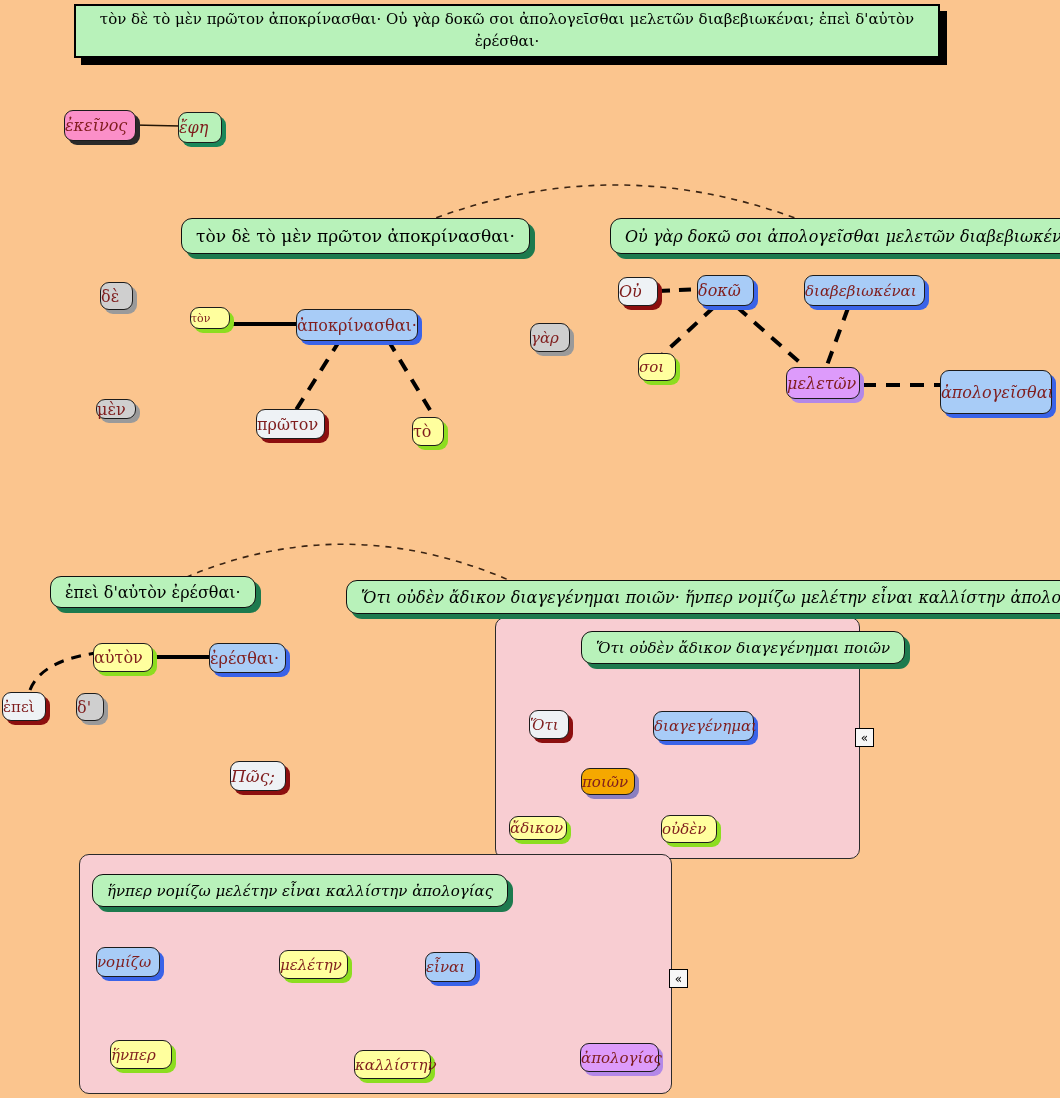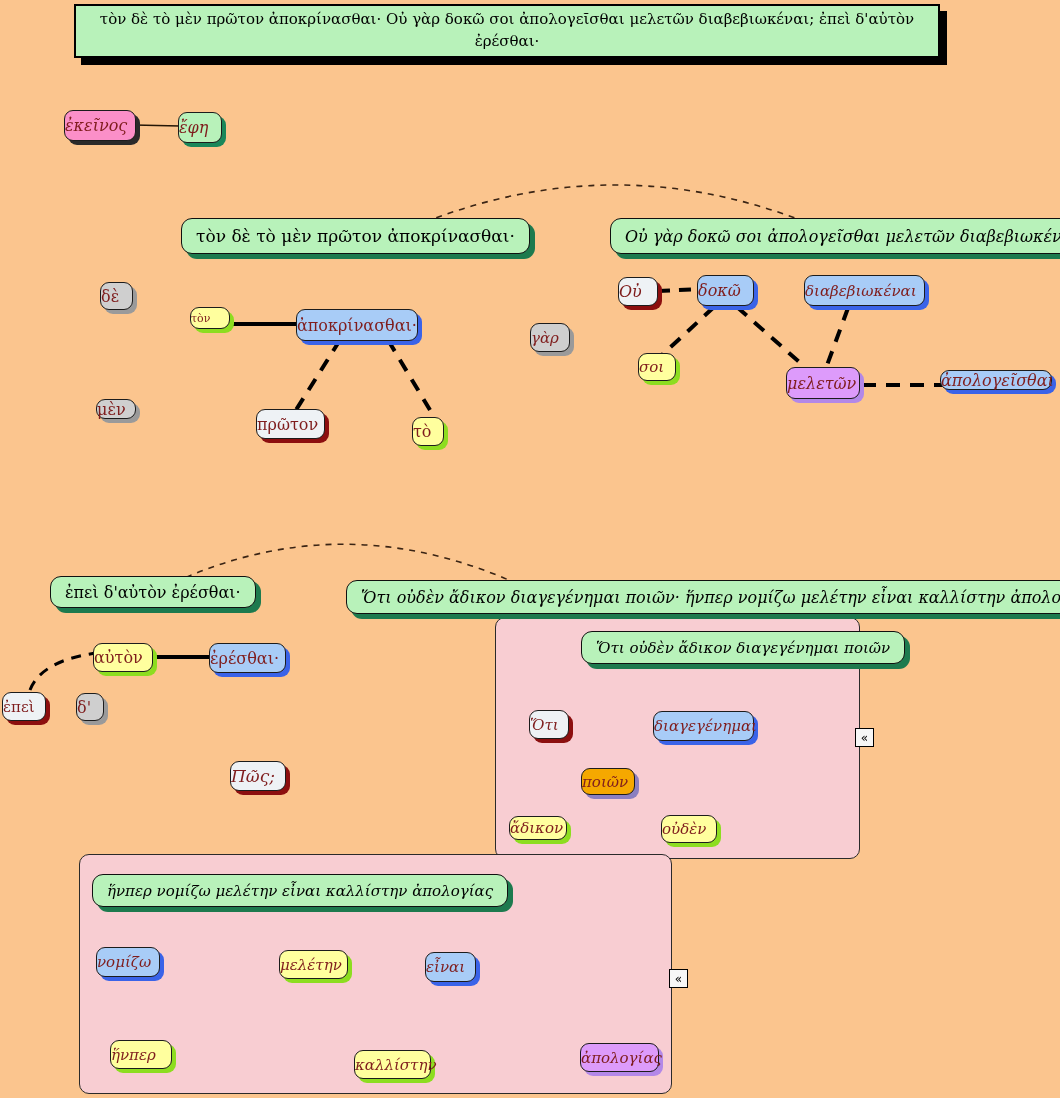--- a/index.html
+++ b/index.html
@@ -210,21 +210,21 @@
   </div>
 
   <div class="node n-yellow" style="left:638px;top:353px;width:38px;height:28px;font-size:15px;">
     <span>σοι</span>
   </div>
 
   <div class="node n-purple" style="left:786px;top:367px;width:74px;height:32px;font-size:16px;">
     <span>μελετῶν</span>
   </div>
 
-  <div class="node n-blue" style="left:940px;top:370px;width:112px;height:20px;font-size:16px;">
+  <div class="node n-blue" style="left:940px;top:370px;width:112px;height:44px;font-size:16px;">
     <span>ἀπολογεῖσθαι</span>
   </div>
 
   <div class="node n-white serifup" style="left:2px;top:692px;width:44px;height:29px;font-size:15px;font-style:normal;">
     <span>ἐπεὶ</span>
   </div>
 
   <div class="node n-gray serifup" style="left:76px;top:693px;width:28px;height:28px;font-size:16px;font-style:normal;">
     <span>δ'</span>
   </div>

